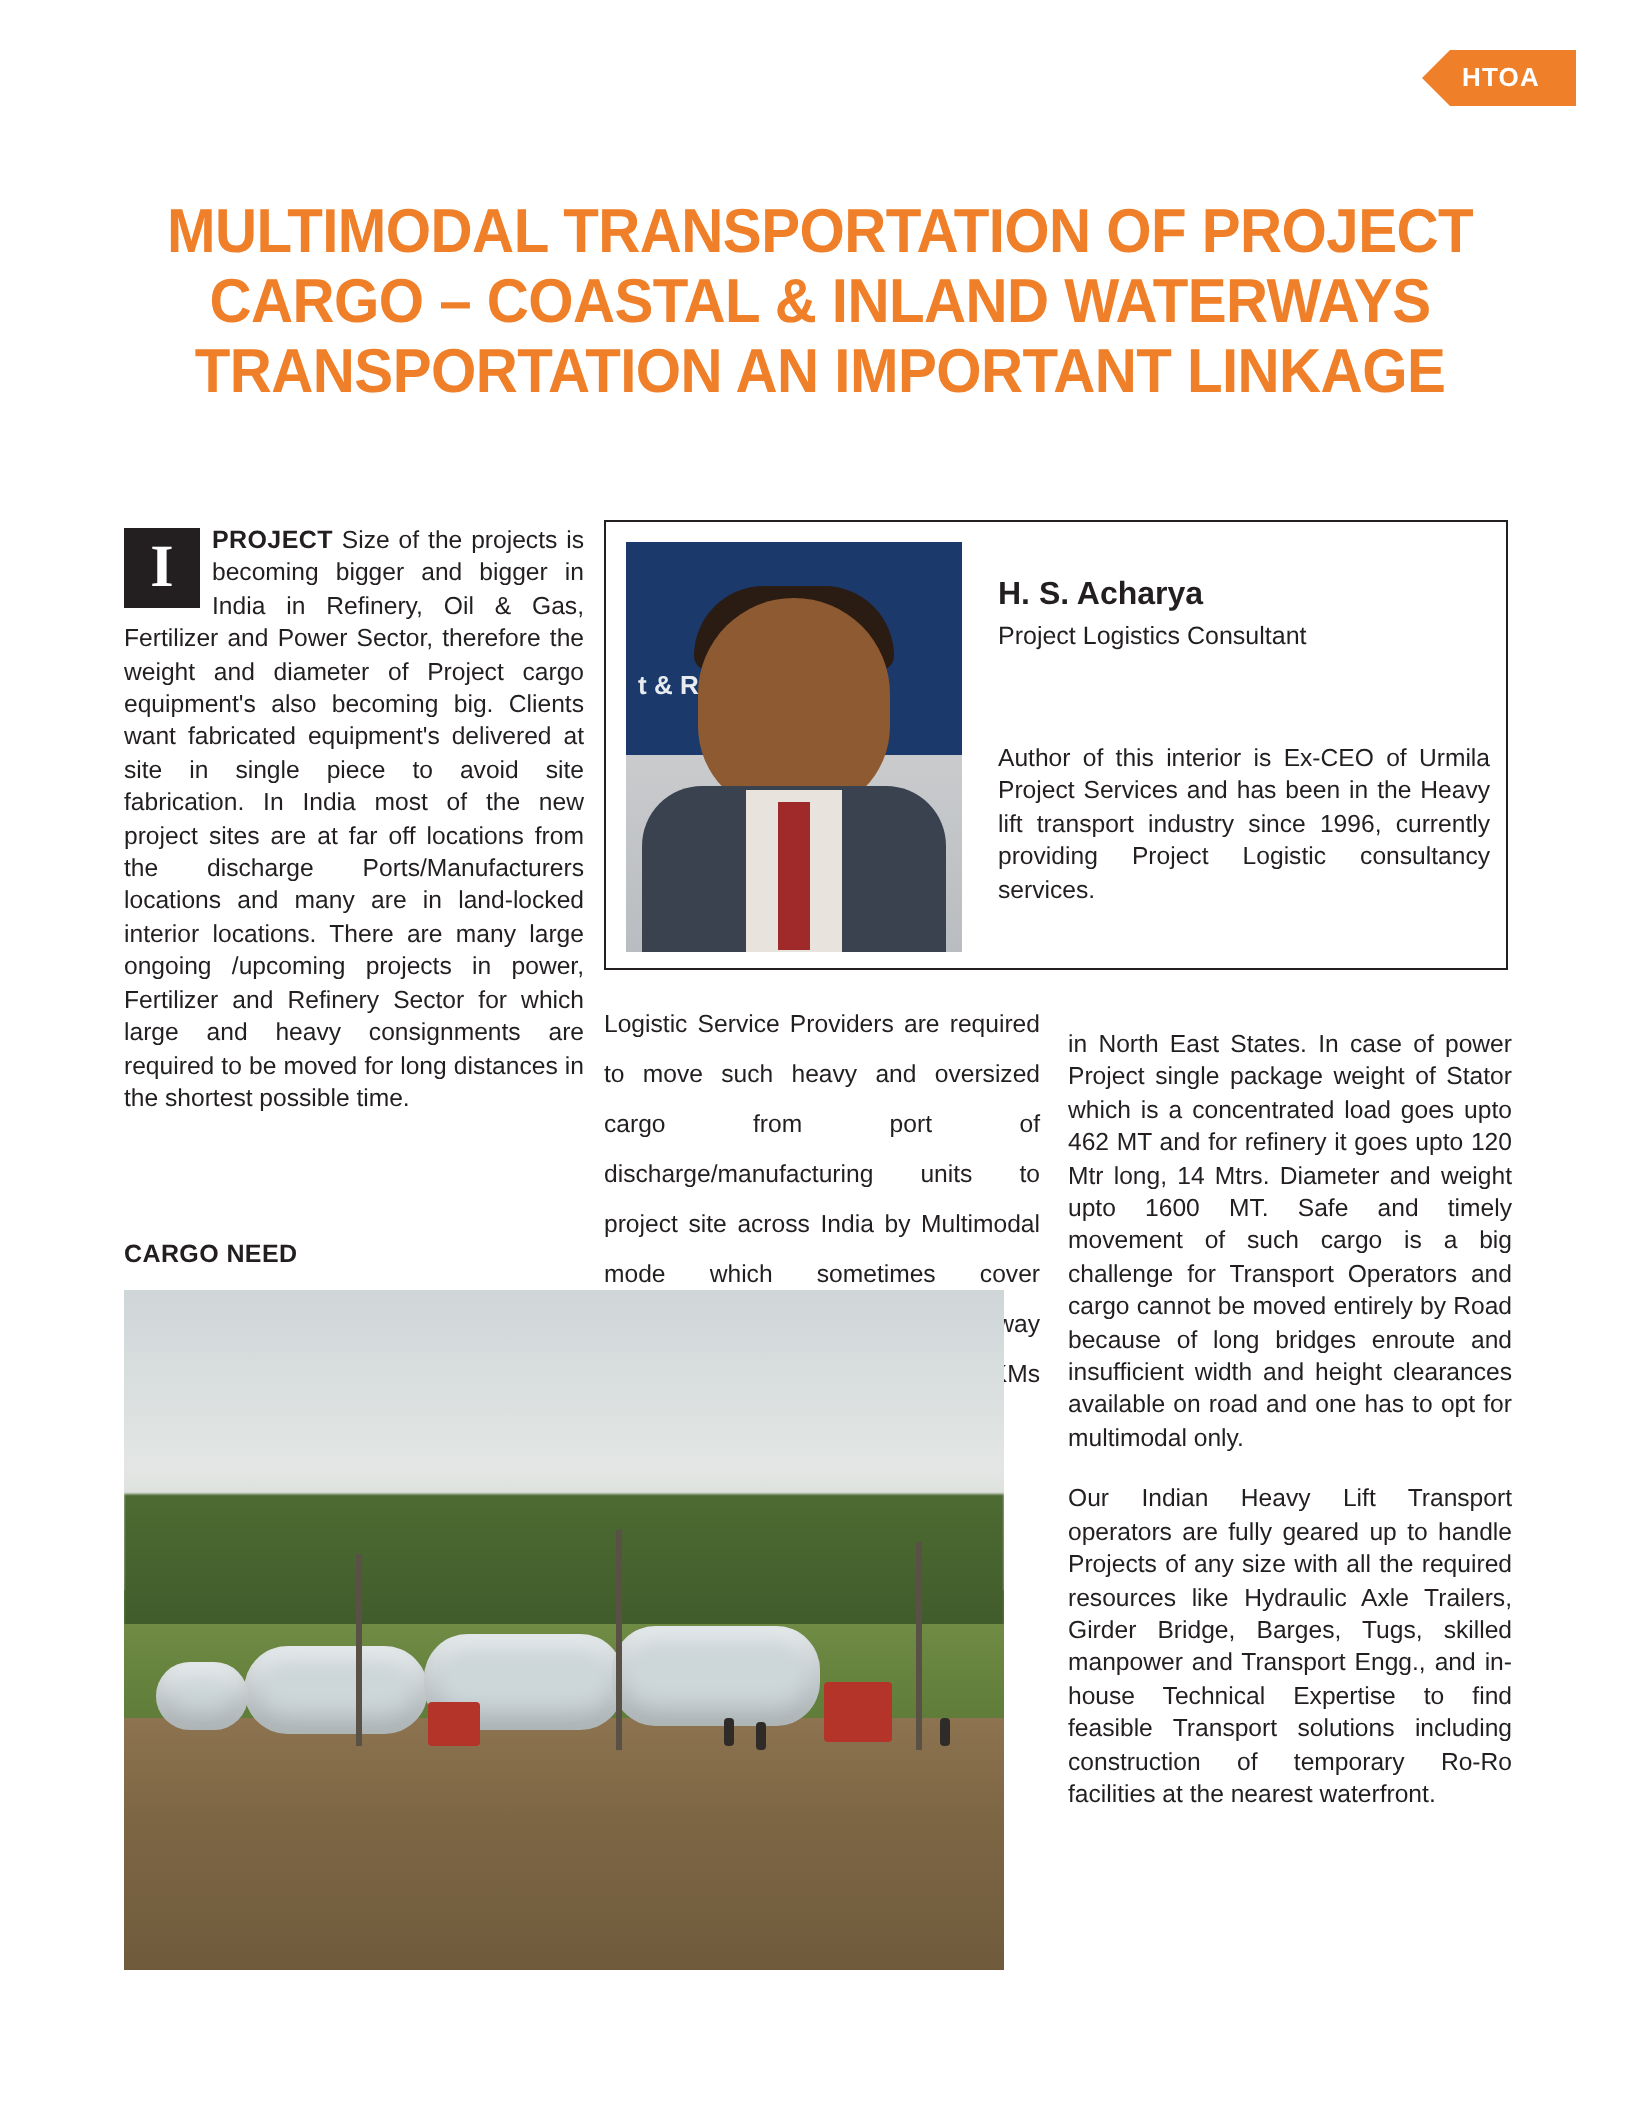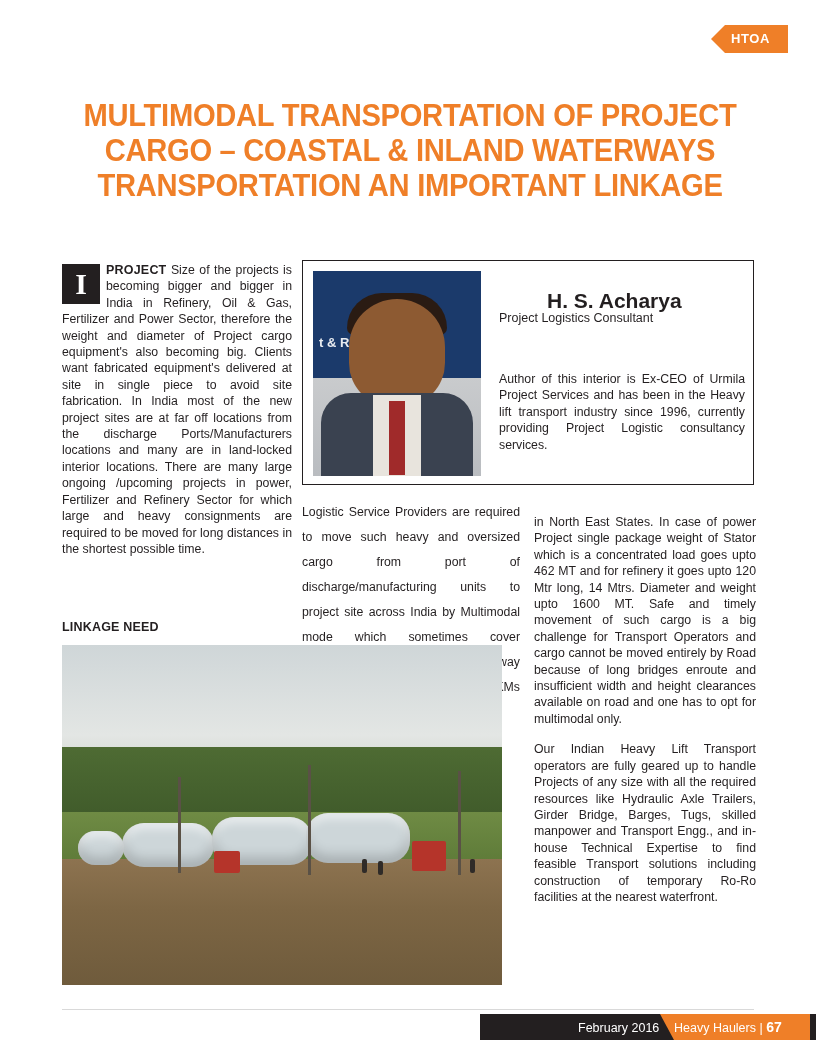--- a/index.html
+++ b/index.html
@@ -137,23 +137,22 @@
     position: absolute;
     left: 6px; top: 64px;
     color: #ffffff;
     font-size: 13px;
     font-weight: bold;
     opacity: .9;
   }
   .author-name {
     position: absolute;
     left: 196px; top: 28px;
-    font-size: 21px; font-weight: bold;
-    color: #231f20;
-    margin-left: 48px;
+    font-size: 16px; font-weight: bold;
+    color: #231f20;
   }
   .author-role {
     position: absolute;
     left: 196px; top: 50px;
     font-size: 12.5px;
     color: #231f20;
   }
   .author-bio {
     position: absolute;
     left: 196px; top: 110px; width: 246px;
@@ -275,21 +274,21 @@
   </div>
 
   <div class="title">MULTIMODAL TRANSPORTATION OF PROJECT CARGO – COASTAL &amp; INLAND WATERWAYS TRANSPORTATION  AN IMPORTANT LINKAGE</div>
 
   <div class="col1">
     <span class="dropcap">I</span>
     <span class="industry-word">PROJECT</span>
     <span>Size of the projects is becoming bigger and bigger in India in Refinery, Oil &amp; Gas, Fertilizer and Power Sector, therefore the weight and diameter of Project cargo equipment's also becoming big. Clients want fabricated equipment's delivered at site in single piece to avoid site fabrication.   In India most of the new project sites are at far off locations from the discharge Ports/Manufacturers locations and many  are in land-locked interior locations. There are many large ongoing /upcoming projects in power, Fertilizer and Refinery Sector for which large and heavy consignments are required to be moved for long distances in the shortest possible time.</span>
   </div>
 
-  <div class="market-need">LINKAGE NEED</div>
+  <div class="market-need">CARGO NEED</div>
 
   <div class="author-box">
     <div class="author-photo">
       <div class="photo-hair"></div>
       <div class="photo-face"></div>
       <div class="photo-body"></div>
       <div class="photo-shirt"></div>
       <div class="photo-tie"></div>
       <div class="photo-flagtext">t &amp; R</div>
     </div>
@@ -321,23 +320,14 @@
 
     <div class="bp-pole" style="left:246px; top:120px; height:110px;"></div>
     <div class="bp-pole" style="left:396px; top:126px; height:104px;"></div>
     <div class="bp-pole" style="left:116px; top:132px; height:96px;"></div>
 
     <div class="bp-person" style="left:300px; top:214px;"></div>
     <div class="bp-person" style="left:316px; top:216px;"></div>
     <div class="bp-person" style="left:408px; top:214px;"></div>
   </div>
 
-  <div class="footer">
-    <div class="footer-rule"></div>
-    <div class="footer-bar"></div>
-    <div class="footer-date">February 2016</div>
-    <div class="footer-notch"></div>
-    <div class="footer-brand">
-      <span>Heavy Haulers | </span><b>67</b>
-    </div>
-  </div>
 
 </div>
 
 </body></html>

